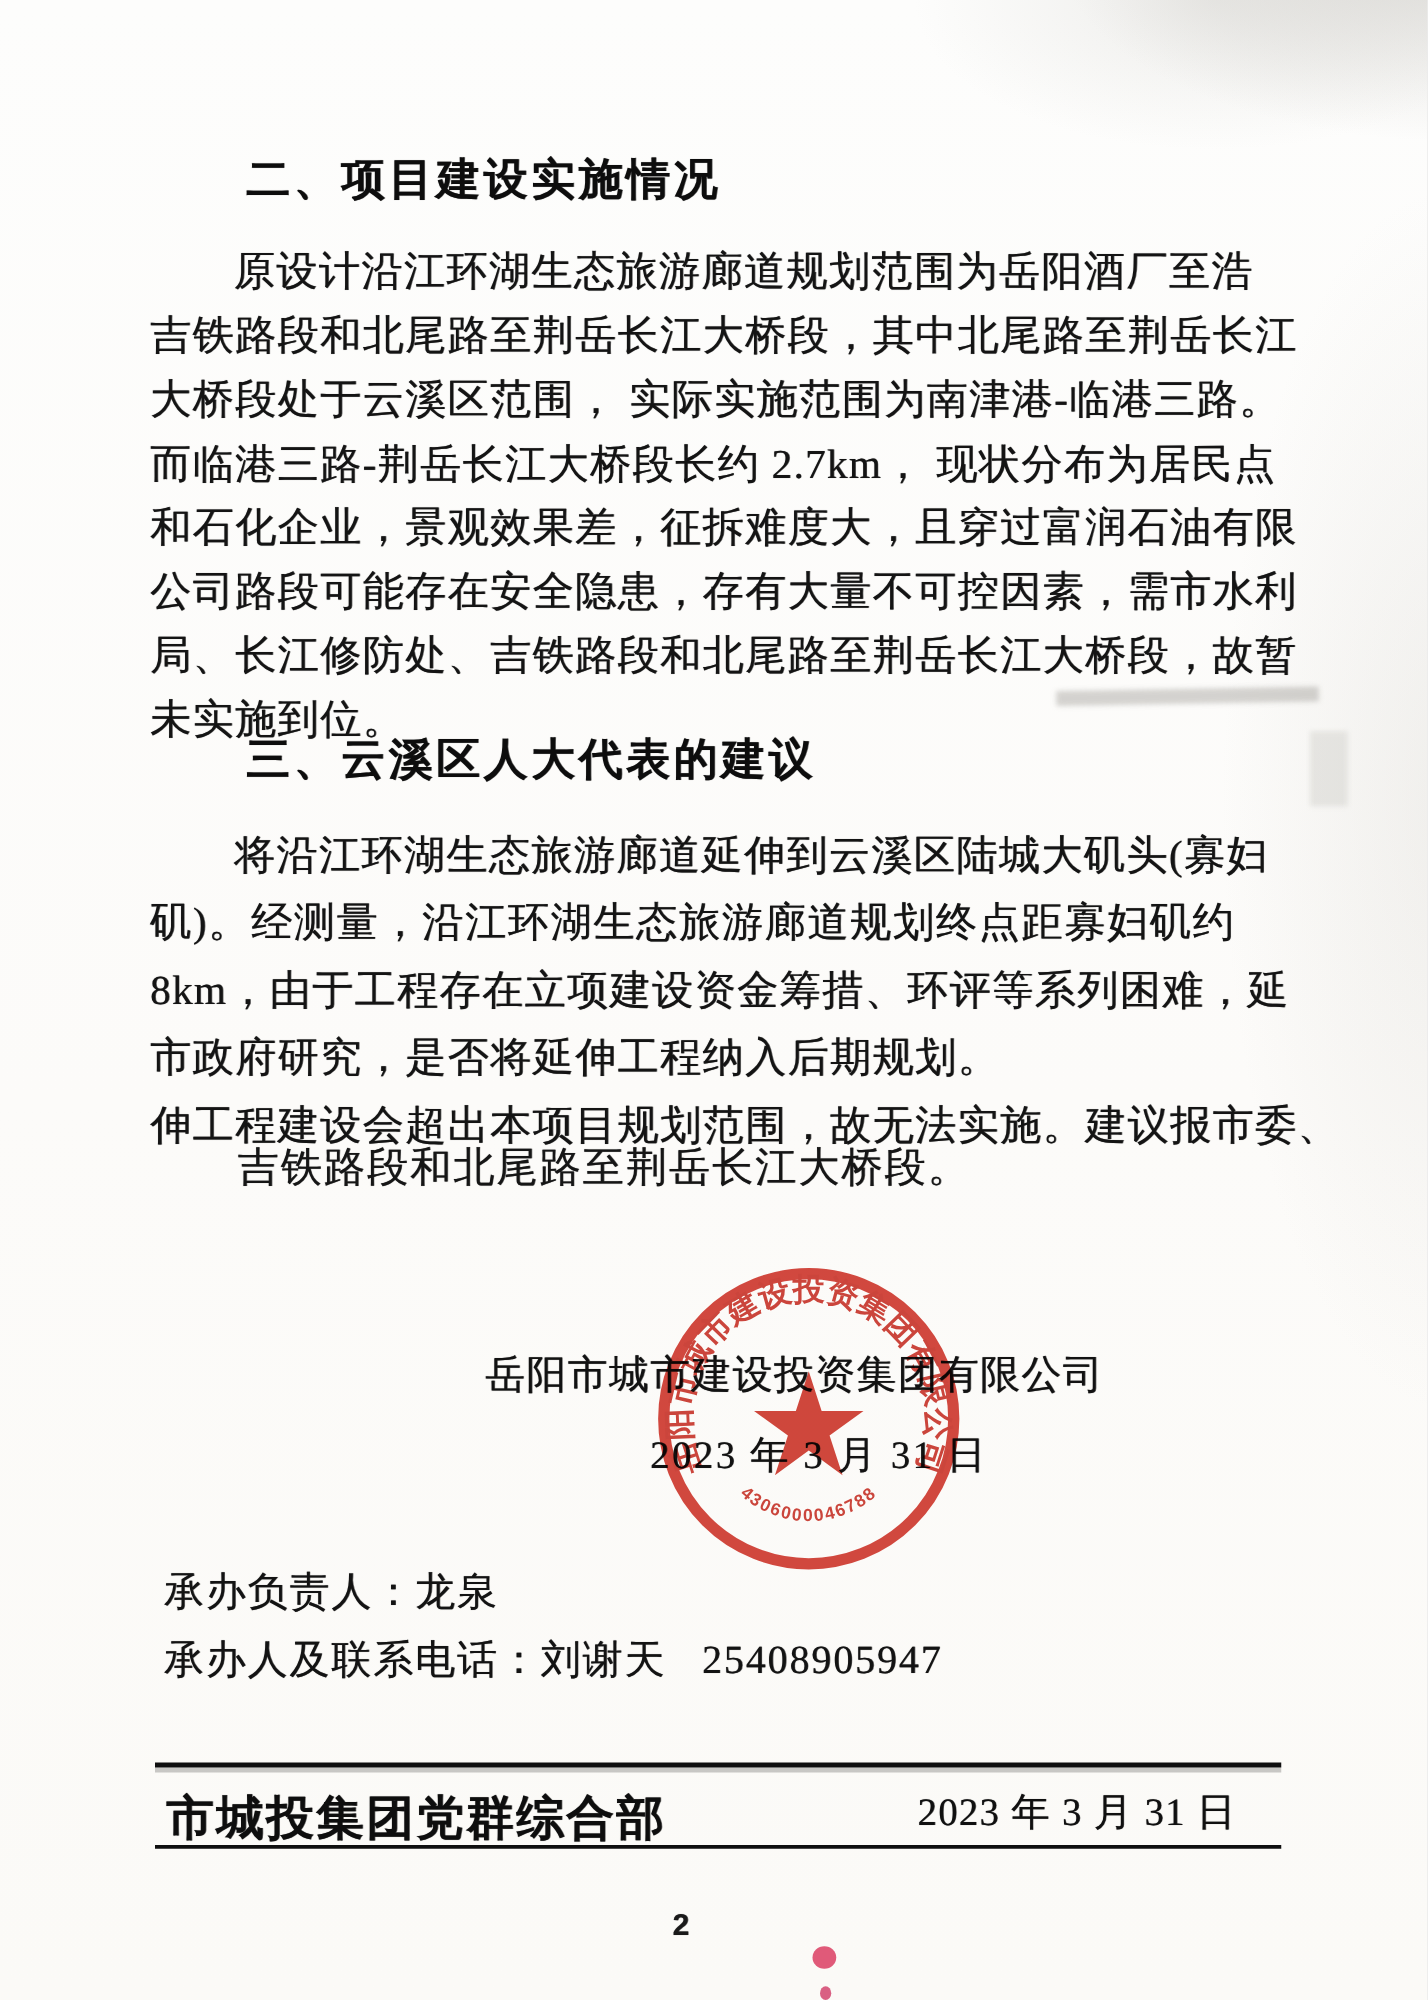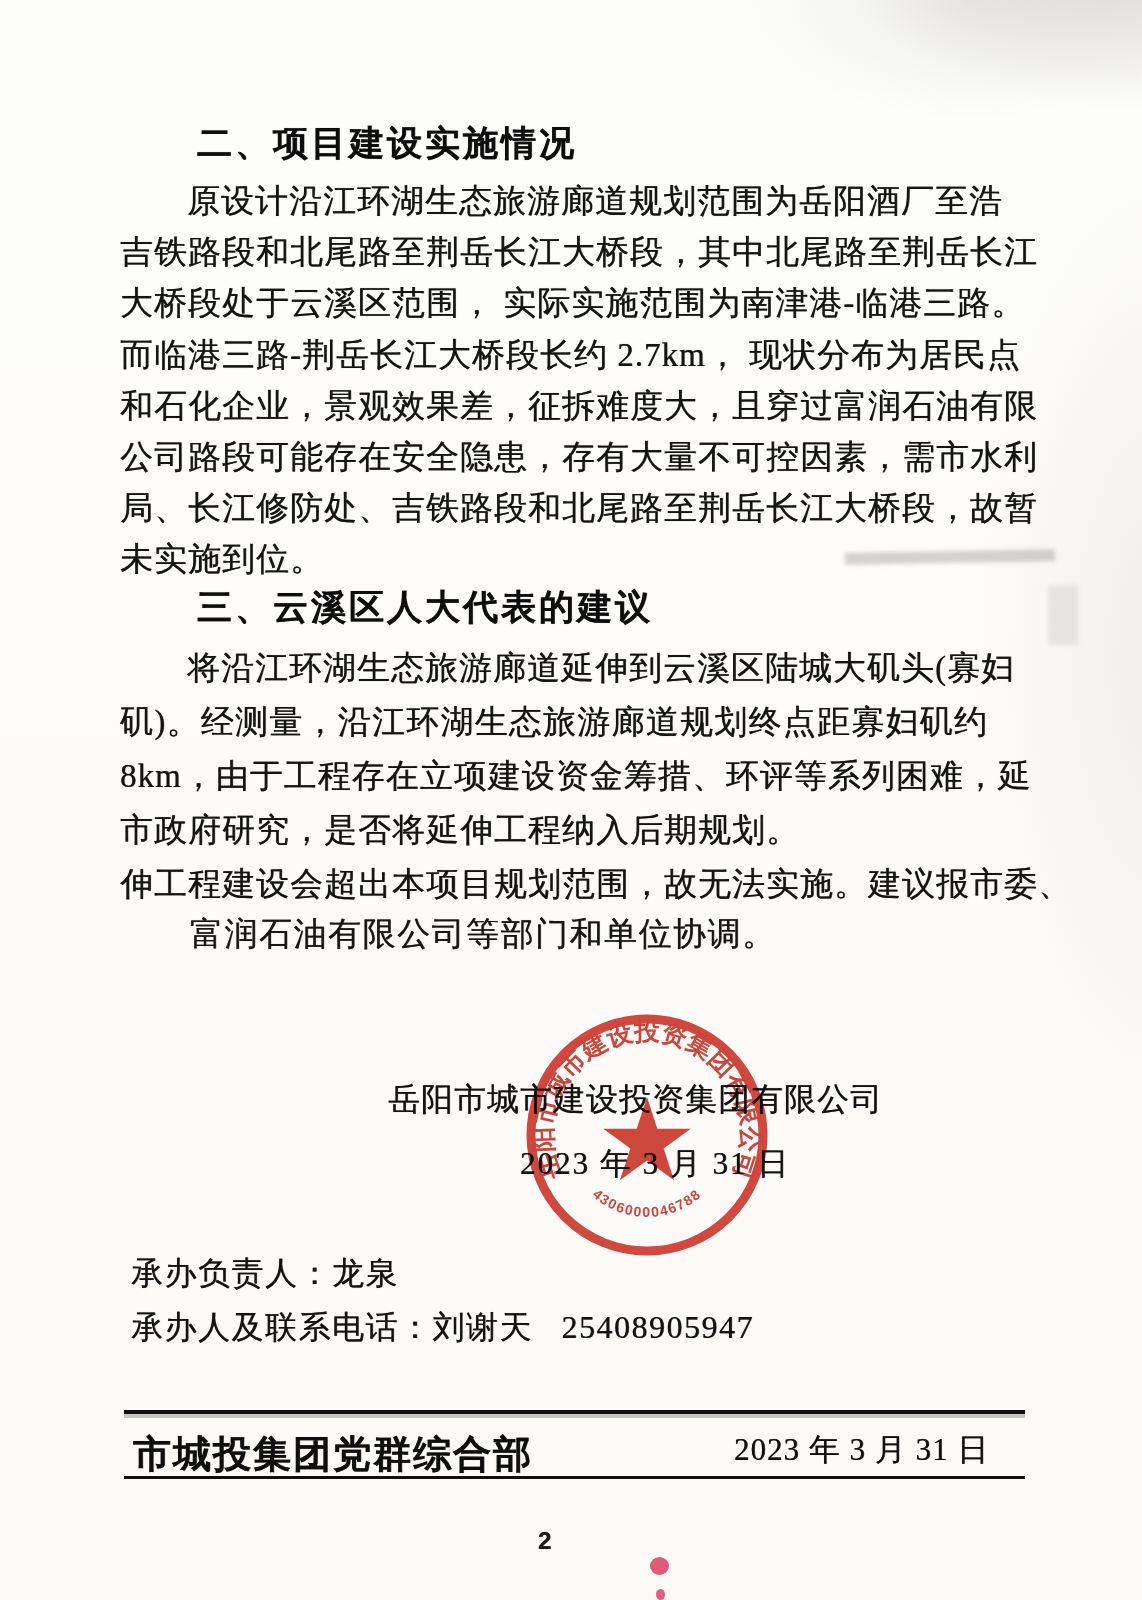--- a/index.html
+++ b/index.html
@@ -24,21 +24,21 @@
     white-space:nowrap;
   }
   .para{width:868px;}
   .bline{
     font-size:33px;letter-spacing:1px;color:#141414;
     text-align:justify;text-align-last:justify;
     overflow:visible;white-space:nowrap;
   }
   .p1 .bline{height:51.2px;line-height:51.2px;}
   .p2 .bline{height:54px;line-height:54px;}
-  .bline.first{padding-left:67px;box-sizing:border-box;}
+  .bline.first{padding-left:67px;box-sizing:border-box;margin-top:17px;}
   .bline.last{text-align-last:left;}
   .closing,.company-line,.sig-date,.contact,.footer-dept,.footer-date{white-space:pre;}
   .closing{font-size:33px;letter-spacing:1.5px;}
   .company-line{font-size:32px;letter-spacing:1px;color:#121212;}
   .sig-date{font-size:31px;letter-spacing:2px;color:#121212;}
   .contact{font-size:32px;letter-spacing:1.5px;color:#131313;}
   .rule{background:#0f0f0f;}
   .rule-top{box-shadow:0 4px 0 rgba(20,20,20,0.22);}
   .footer-dept{font-family:"Liberation Sans",sans-serif;font-weight:700;font-size:38px;letter-spacing:2px;color:#0e0e0e;}
   .footer-date{font-size:31px;letter-spacing:1px;color:#101010;}
@@ -68,21 +68,21 @@
   <div class="abs heading scan-text" style="left:197px;top:584px;">三、云溪区人大代表的建议</div>
 
   <div class="abs para p2" style="left:120px;top:641px;">
     <div class="bline first scan-text">将沿江环湖生态旅游廊道延伸到云溪区陆城大矶头(寡妇</div>
     <div class="bline scan-text">矶)。经测量，沿江环湖生态旅游廊道规划终点距寡妇矶约</div>
     <div class="bline scan-text">8km，由于工程存在立项建设资金筹措、环评等系列困难，延</div>
     <div class="bline last scan-text">市政府研究，是否将延伸工程纳入后期规划。</div>
     <div class="bline scan-text">伸工程建设会超出本项目规划范围，故无法实施。建议报市委、</div>
   </div>
 
-  <div class="abs closing scan-text" style="left:190px;top:912px;">富润石油有限公司等部门和单位协调。</div>
+  <div class="abs closing scan-text" style="left:190px;top:912px;">吉铁路段和北尾路至荆岳长江大桥段。</div>
 
   <div class="abs company-line scan-text" style="left:388px;top:1078px;">岳阳市城市建设投资集团有限公司</div>
   <div class="abs sig-date scan-text" style="left:520px;top:1143px;">2023 年 3 月 31 日</div>
 
   <svg class="abs stamp" style="left:515px;top:1003px;" width="264" height="264" viewBox="0 0 264 264">
     <circle cx="132" cy="132" r="116" fill="none" stroke="#d0352b" stroke-width="9"></circle>
     <path id="sealTextArc" d="M 45.9 172.2 A 95 95 0 1 1 218.1 172.2" fill="none"></path>
     <path id="sealNumArc" d="M 69.2 184.7 A 82 82 0 0 0 194.8 184.7" fill="none"></path>
     <text font-size="25.5" fill="#c93227" font-weight="700" font-family="&quot;Liberation Sans&quot;,sans-serif">
       <textPath href="#sealTextArc" startOffset="50%" text-anchor="middle">岳阳市城市建设投资集团有限公司</textPath>

